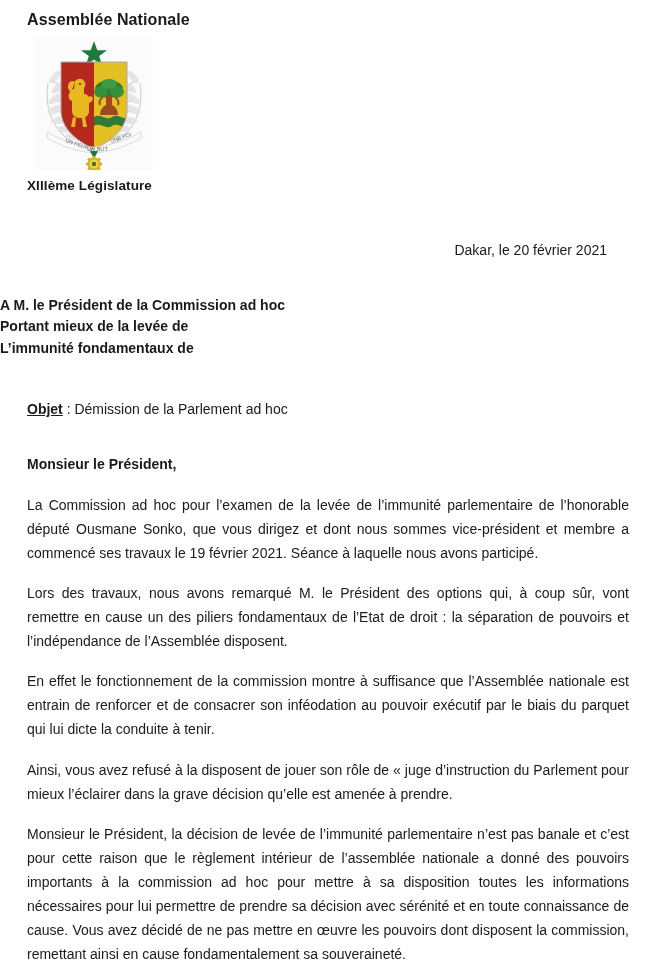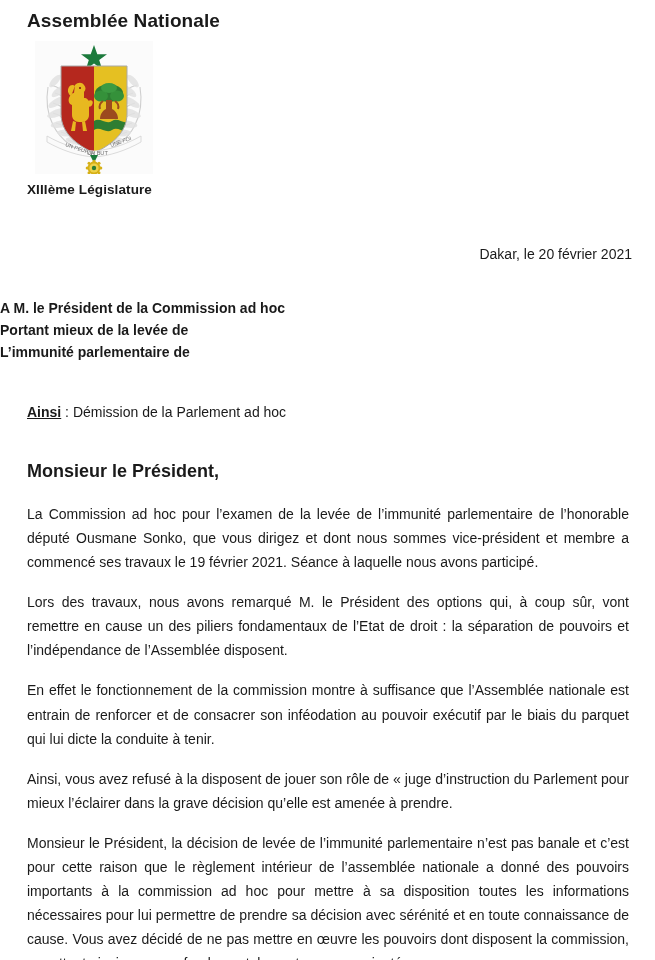--- a/index.html
+++ b/index.html
@@ -22,21 +22,21 @@
     background: #ffffff;
     padding: 0;
     box-sizing: border-box;
   }
 
   
   .letterhead {
     padding: 10px 0 0 27px;
   }
   .org-name {
-    font-size: 19px;
+    font-size: 16px;
     font-weight: bold;
     letter-spacing: 0.1px;
     line-height: 1.2;
     margin: 0 0 8px 0;
   }
   .emblem-wrap {
     width: 118px;
     height: 133px;
     margin: 0 0 0 8px;
     position: relative;
@@ -47,21 +47,21 @@
     font-weight: bold;
     letter-spacing: 0.1px;
     margin: 8px 6px 0 0;
     line-height: 1.2;
   }
 
   
   .date-line {
     text-align: right;
     font-size: 14px;
-    margin: 47px 23px 0 0;
+    margin: 47px 48px 0 0;
     line-height: 1.3;
     padding-left: 40px;
   }
 
   
   .addressee {
     text-align: left;
     font-weight: bold;
     font-size: 14px;
     line-height: 1.55;
@@ -78,21 +78,21 @@
   .objet-label {
     font-weight: bold;
     text-decoration: underline;
   }
 
   
   .body-block {
     margin: 36px 20px 0 27px;
   }
   .salutation {
-    font-size: 18px;
+    font-size: 14px;
     font-weight: bold;
     margin: 0 0 18px 0;
     line-height: 1.4;
   }
   .para {
     font-size: 14px;
     line-height: 1.72;
     margin: 0 6px 16px 0;
     text-align: justify;
     text-justify: inter-word;
@@ -219,25 +219,25 @@
     </div>
 
     <div class="legislature">XIIIème Législature</div>
   </div>
 
   <div class="date-line">Dakar, le 20 février 2021</div>
 
   <div class="addressee">
     <div>A M. le Président de la Commission ad hoc</div>
     <div>Portant mieux de la levée de</div>
-    <div>L’immunité parlementaire de</div>
+    <div>L’immunité fondamentaux de</div>
   </div>
 
   <div class="objet">
-    <span class="objet-label">Ainsi</span><span> : Démission de la Parlement ad hoc</span>
+    <span class="objet-label">Objet</span><span> : Démission de la Parlement ad hoc</span>
   </div>
 
   <div class="body-block">
     <div class="salutation">Monsieur le Président,</div>
 
     <p class="para">La Commission ad hoc pour l’examen de la levée de l’immunité parlementaire de l’honorable député Ousmane Sonko, que vous dirigez et dont nous sommes vice-président et membre a commencé ses travaux le 19 février 2021. Séance à laquelle nous avons participé.</p>
     <p class="para">Lors des travaux, nous avons remarqué M. le Président des options qui, à coup sûr, vont remettre en cause un des piliers fondamentaux de l’Etat de droit : la séparation de pouvoirs et l’indépendance de l’Assemblée disposent.</p>
     <p class="para">En effet le fonctionnement de la commission montre à suffisance que l’Assemblée nationale est entrain de renforcer et de consacrer son inféodation au pouvoir exécutif par le biais du parquet qui lui dicte la conduite à tenir.</p>
     <p class="para">Ainsi, vous avez refusé à la disposent de jouer son rôle de « juge d’instruction du Parlement pour mieux l’éclairer dans la grave décision qu’elle est amenée à prendre.</p>
     <p class="para">Monsieur le Président, la décision de levée de l’immunité parlementaire n’est pas banale et c’est pour cette raison que le règlement intérieur de l’assemblée nationale a donné des pouvoirs importants à la commission ad hoc pour mettre à sa disposition toutes les informations nécessaires pour lui permettre de prendre sa décision avec sérénité et en toute connaissance de cause.  Vous avez décidé de ne pas mettre en œuvre les pouvoirs dont disposent la commission, remettant ainsi en cause fondamentalement sa souveraineté.</p>

